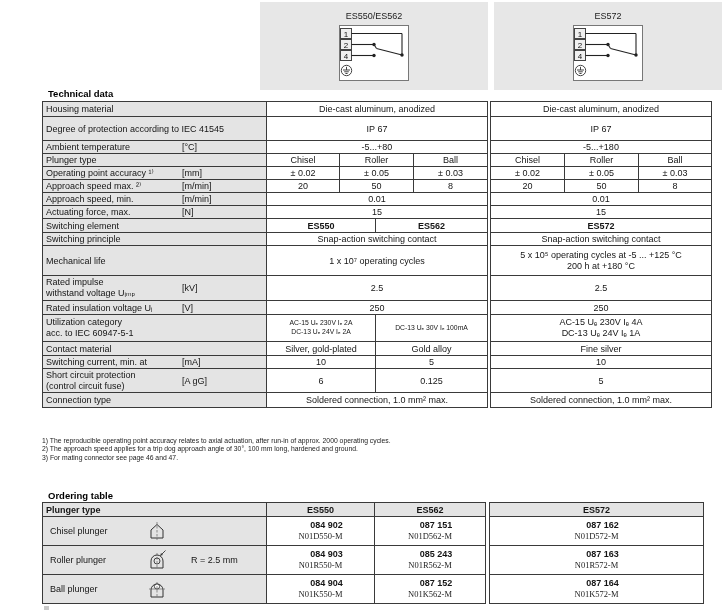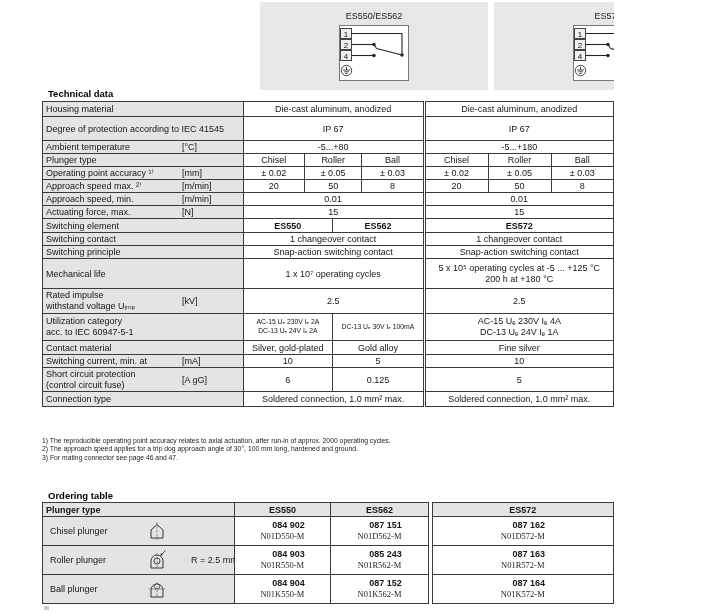--- a/index.html
+++ b/index.html
@@ -1,16 +1,16 @@
 <!DOCTYPE html>
 <html><head>
 <meta charset="utf-8">
 <style>
   html,body{margin:0;padding:0;background:#fff;}
-  #page{position:relative;width:614px;height:613px;background:#ffffff;
+  #page{position:relative;width:722px;height:613px;background:#ffffff;
         font-family:"Liberation Sans","DejaVu Sans",sans-serif;color:#151515;overflow:hidden;}
 
   
   .panel{position:absolute;top:2px;height:88px;width:228px;background:#e7e7e7;}
   .diag-title{position:absolute;top:9px;left:0;right:0;text-align:center;font-size:9px;color:#222;}
   .diag-box{position:absolute;top:23px;left:79px;}
 
   
   .section-heading{position:absolute;left:48px;font-weight:bold;font-size:9.5px;color:#000;}
 
@@ -213,26 +213,20 @@
     </tr>
 
     <tr style="height:14px">
       <td class="lab">Switching element</td>
       <td class="v b" colspan="2">ES550</td>
       <td class="v b" colspan="2">ES562</td>
       <td class="sp"></td>
       <td class="v b" colspan="4">ES572</td>
     </tr>
 
-    <tr style="height:13px">
-      <td class="lab">Switching contact</td>
-      <td class="v" colspan="4">1 changeover contact</td>
-      <td class="sp"></td>
-      <td class="v" colspan="4">1 changeover contact</td>
-    </tr>
 
     <tr style="height:13px">
       <td class="lab">Switching principle</td>
       <td class="v" colspan="4">Snap-action switching contact</td>
       <td class="sp"></td>
       <td class="v" colspan="4">Snap-action switching contact</td>
     </tr>
 
     <tr style="height:30px">
       <td class="lab">Mechanical life</td>
@@ -248,20 +242,29 @@
       <td class="lab">
         <div class="ln">Rated impulse</div>
         <div class="ln">withstand voltage Uᵢₘₚ</div>
         <span class="unit">[kV]</span>
       </td>
       <td class="v" colspan="4">2.5</td>
       <td class="sp"></td>
       <td class="v" colspan="4">2.5</td>
     </tr>
 
+    <tr style="height:14px">
+      <td class="lab">
+        <span>Rated insulation voltage Uᵢ</span>
+        <span class="unit">[V]</span>
+      </td>
+      <td class="v" colspan="4">250</td>
+      <td class="sp"></td>
+      <td class="v" colspan="4">250</td>
+    </tr>
 
     <tr style="height:27px">
       <td class="lab">
         <div class="ln">Utilization category</div>
         <div class="ln">acc. to IEC 60947-5-1</div>
       </td>
       <td class="v small" colspan="2">
         <div>AC-15 Uₑ 230V Iₑ 2A</div>
         <div>DC-13 Uₑ 24V Iₑ 2A</div>
       </td>

